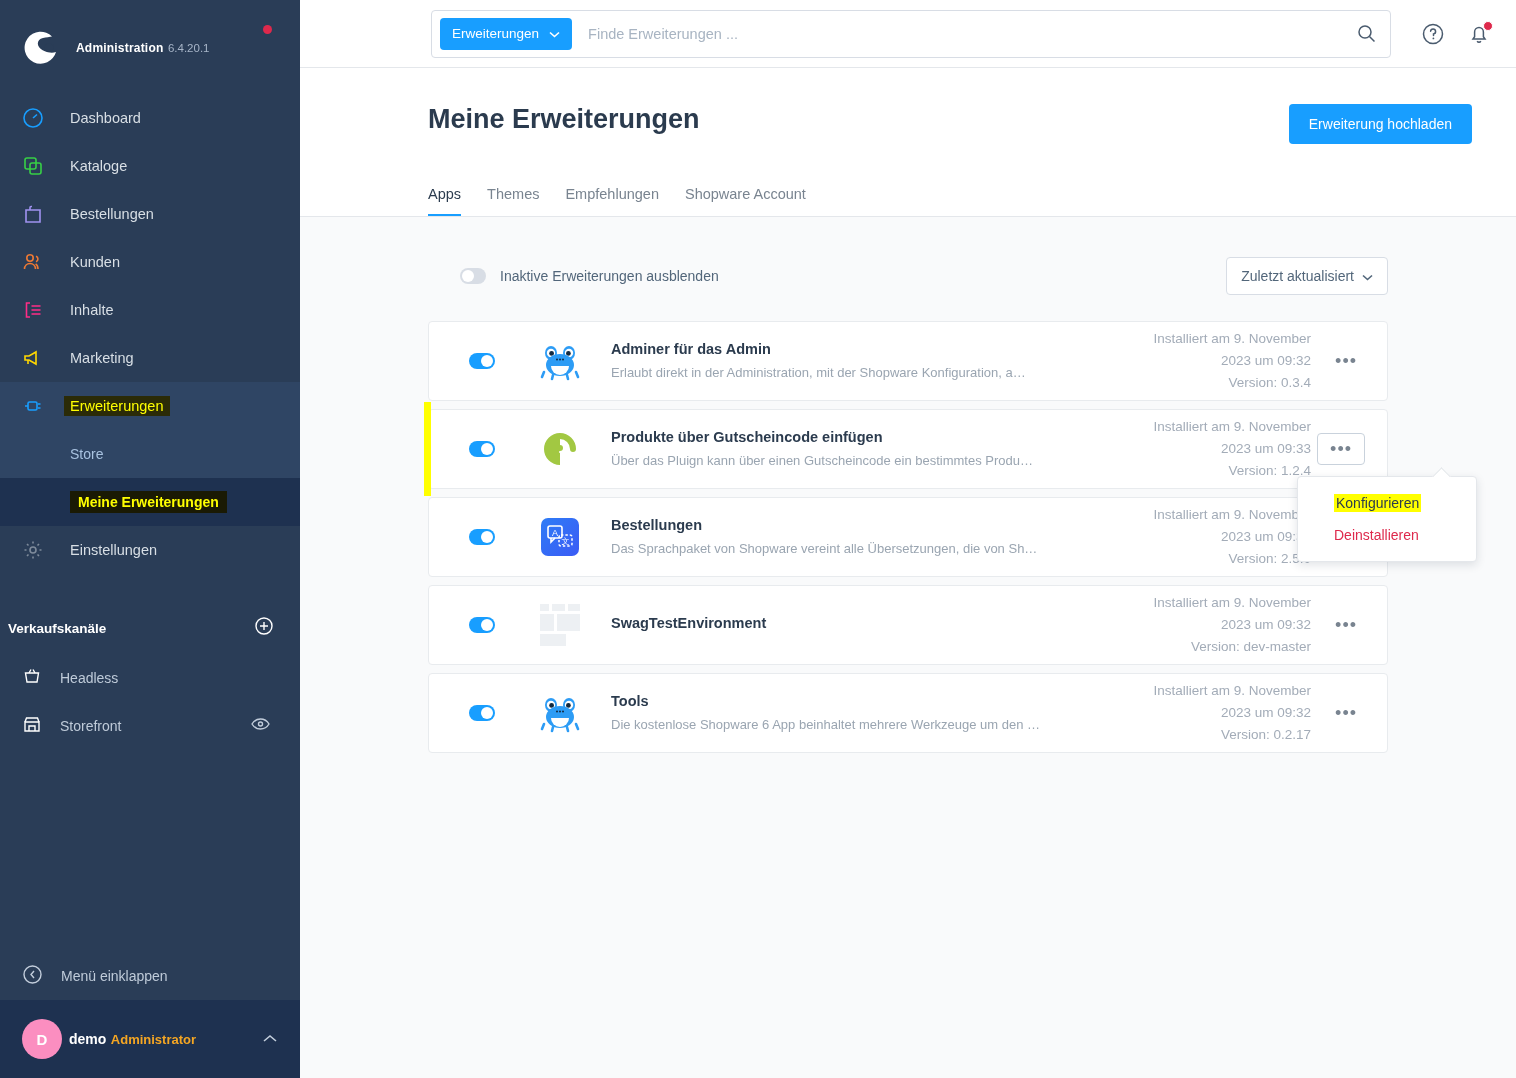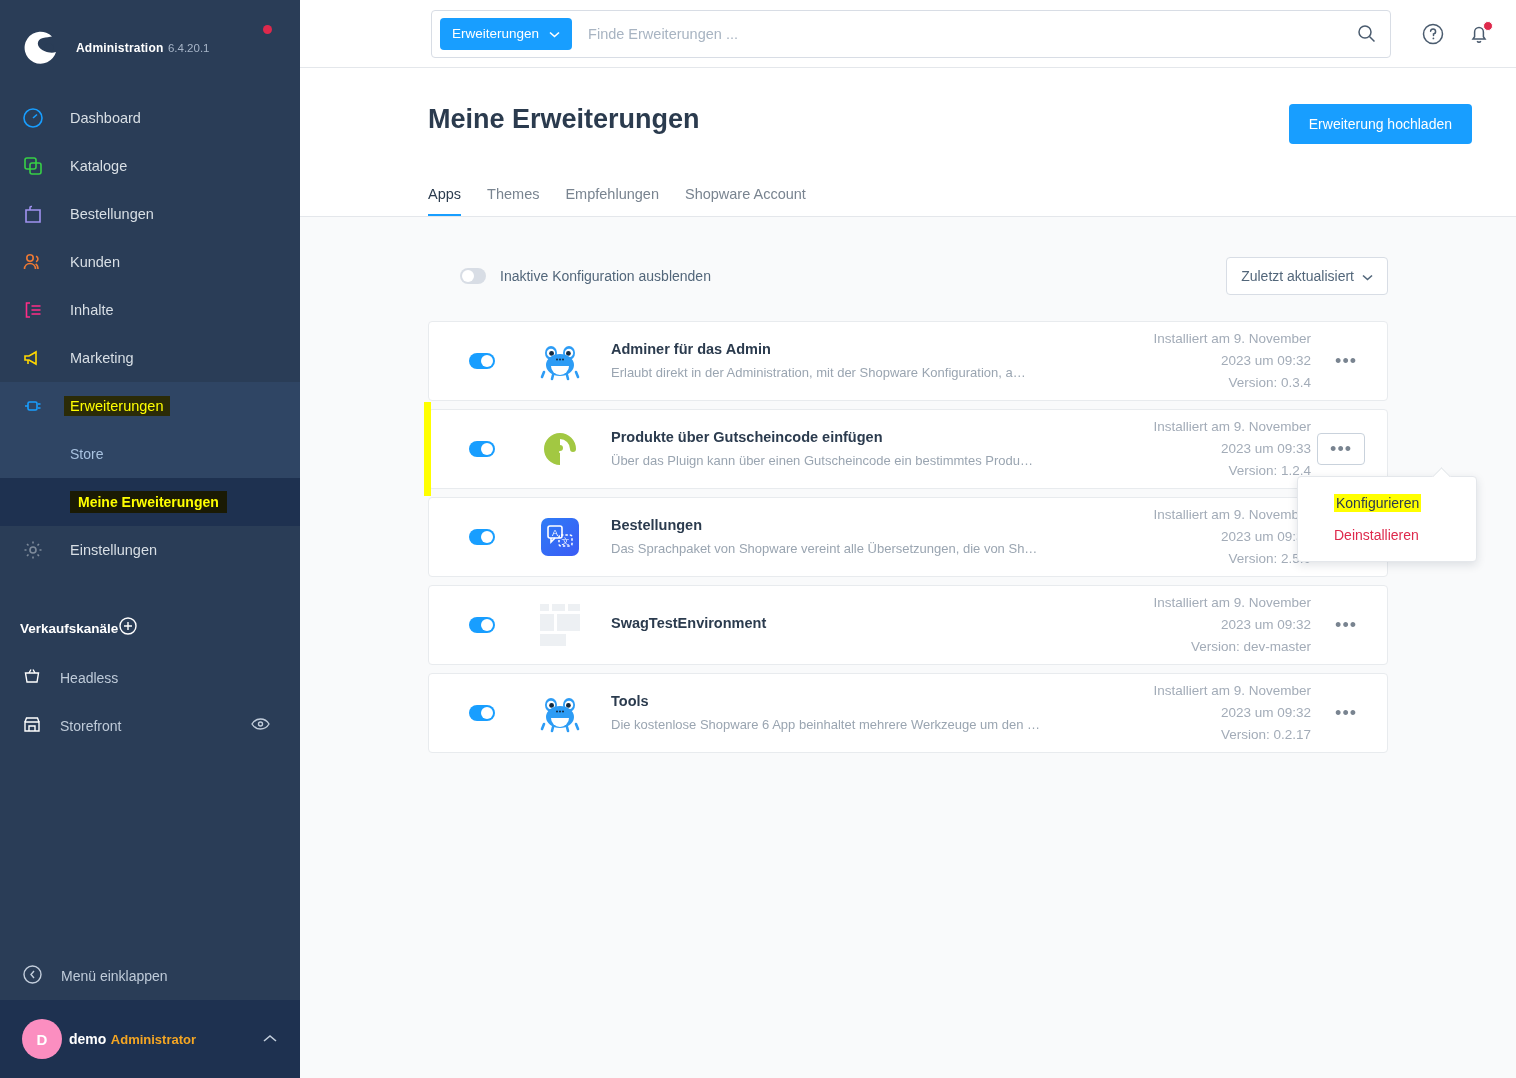--- a/index.html
+++ b/index.html
@@ -55,22 +55,22 @@
     height: 48px; padding-left: 70px;
     background: #2F4564; cursor: pointer;
   }
   .sub-item .sub-label { color: #A8C2E0; font-size: 14px; }
   .sub-item.active { background: #1E3150; }
   .sub-item.active .sub-label {
     background: #1a1a04; color: #ffff00; padding: 3px 8px; font-weight: bold;
   }
 
   .section-head {
-    display: flex; align-items: center; justify-content: flex-start;
-    padding: 0 26px 0 20px; height: 52px; margin-top: 28px;
+    display: flex; align-items: center; justify-content: space-between;
+    padding: 0 26px 0 8px; height: 52px; margin-top: 28px;
   }
   .section-title { color: #fff; font-size: 13.5px; font-weight: bold; }
   .plus-btn { cursor: pointer; }
 
   .channel-item {
     display: flex; align-items: center; height: 48px; padding-left: 22px;
     cursor: pointer; position: relative;
   }
   .channel-label { color: #BFCBD9; font-size: 14px; margin-left: 18px; }
   .channel-eye { position: absolute; right: 30px; top: 50%; transform: translateY(-50%); }
@@ -466,21 +466,21 @@
         <div class="tab">Empfehlungen</div>
         <div class="tab">Shopware Account</div>
       </div>
     </div>
 
     <div class="content">
 
       <div class="list-toolbar">
         <div class="toggle-row">
           <span class="switch"></span>
-          <span class="toggle-text">Inaktive Konfiguration ausblenden</span>
+          <span class="toggle-text">Inaktive Erweiterungen ausblenden</span>
         </div>
         <button class="sort-btn">
           <span>Zuletzt aktualisiert</span>
           <span>
             <svg width="11" height="7" viewBox="0 0 11 7" fill="none" stroke="#52667A" stroke-width="1.6">
                 <path d="M1 1.5l4.5 4 4.5-4"></path>
               </svg>
           </span>
         </button>
       </div>

